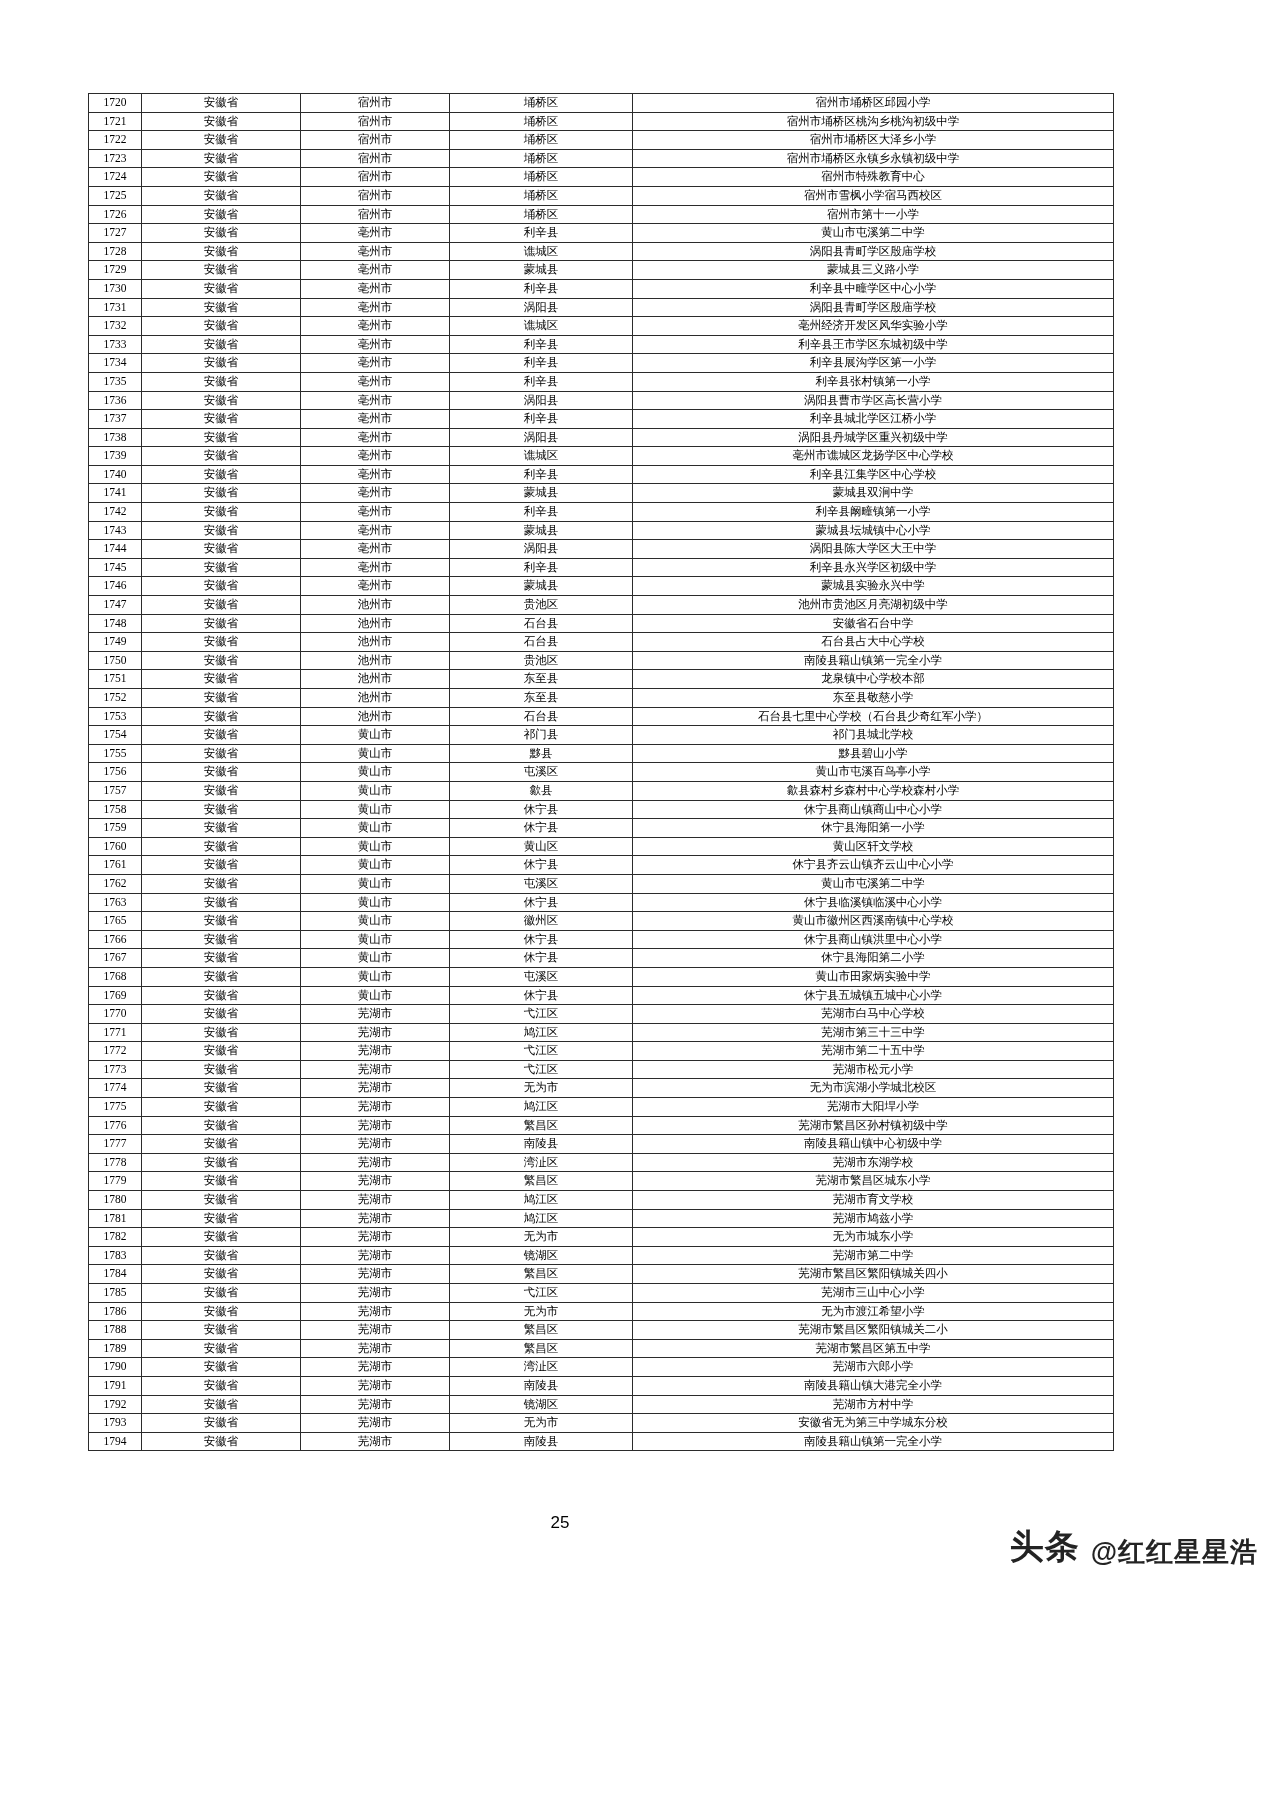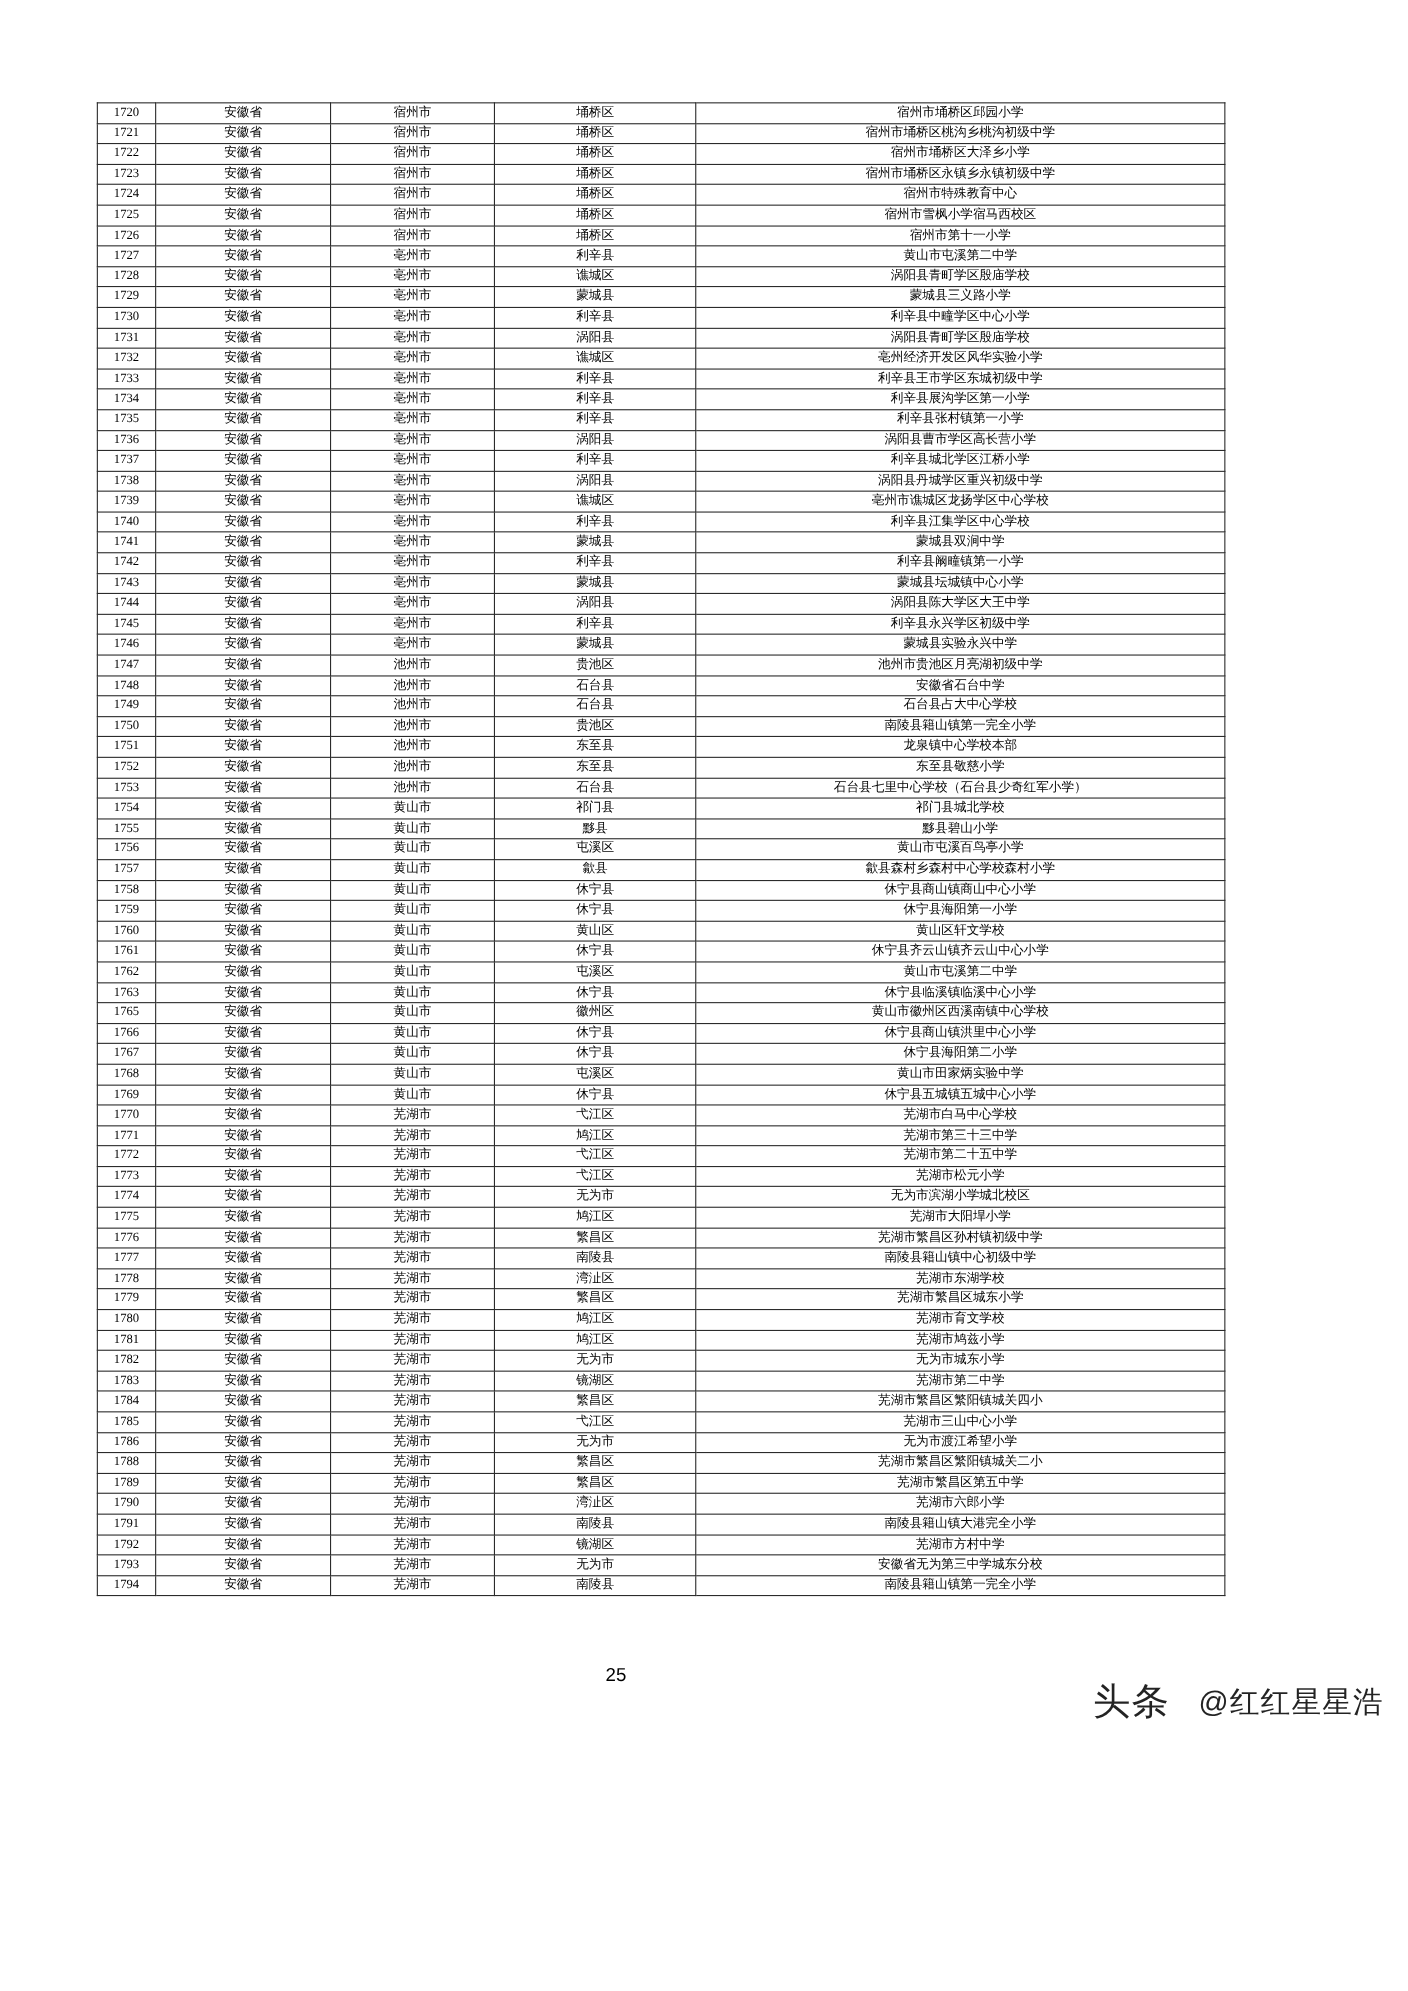--- a/index.html
+++ b/index.html
@@ -58,24 +58,24 @@
     width: 1120px;
     text-align: center;
     font-size: 17px;
     font-family: Liberation Sans, sans-serif;
   }
   .watermark {
     position: absolute;
     right: 22px;
     bottom: 18px;
     display: flex;
-    align-items: center;
-    gap: 26px;
+    align-items: flex-end;
+    gap: 11px;
     font-family: "Liberation Sans", sans-serif;
-    font-weight: normal;
+    font-weight: bold;
     font-size: 34px;
     color: #111;
     letter-spacing: 1px;
     opacity: 0.92;
   }
   .watermark .wm-handle { font-size: 27px; }
 </style>
 </head>
 <body>
 

